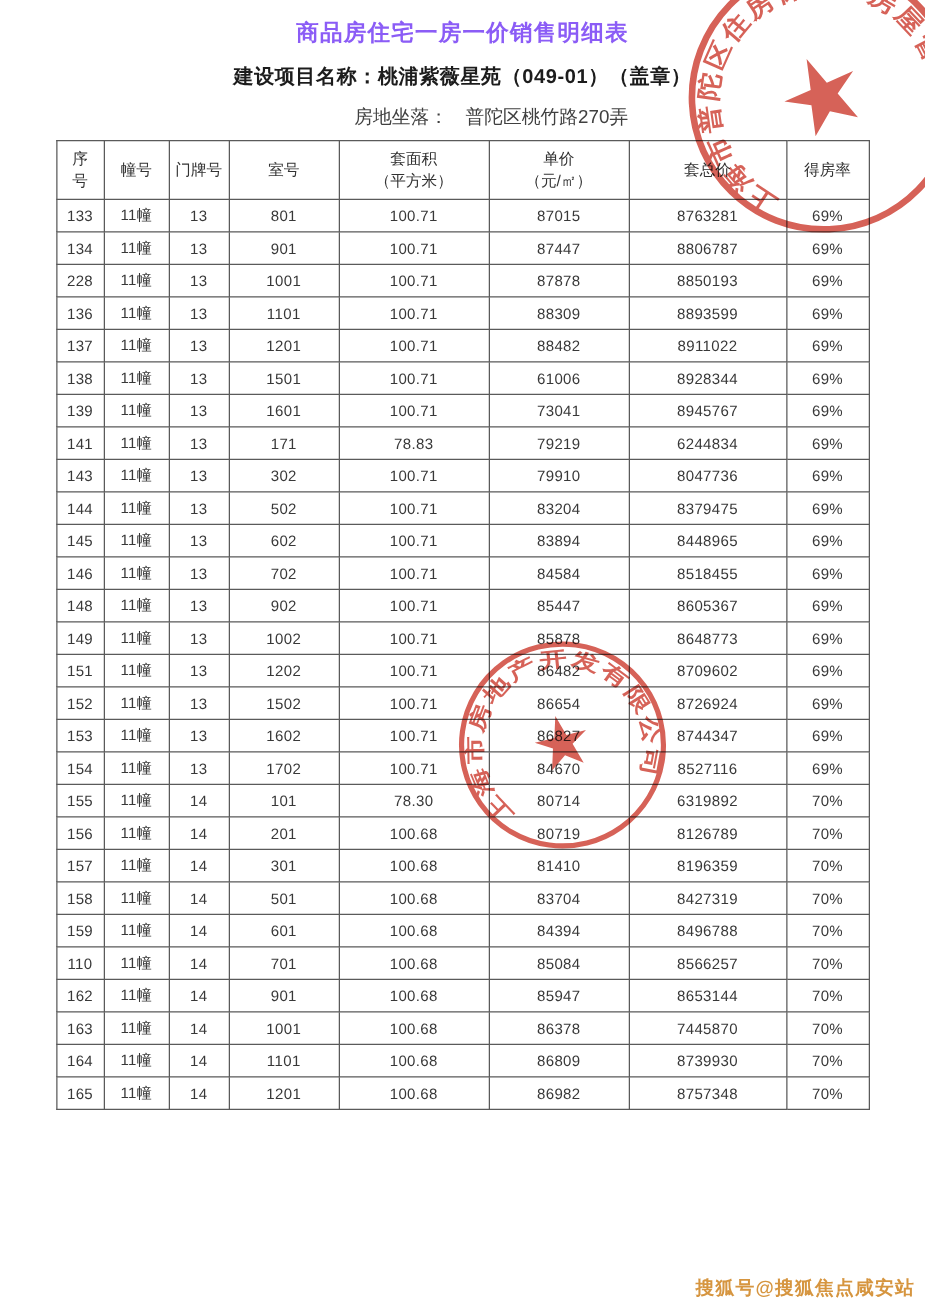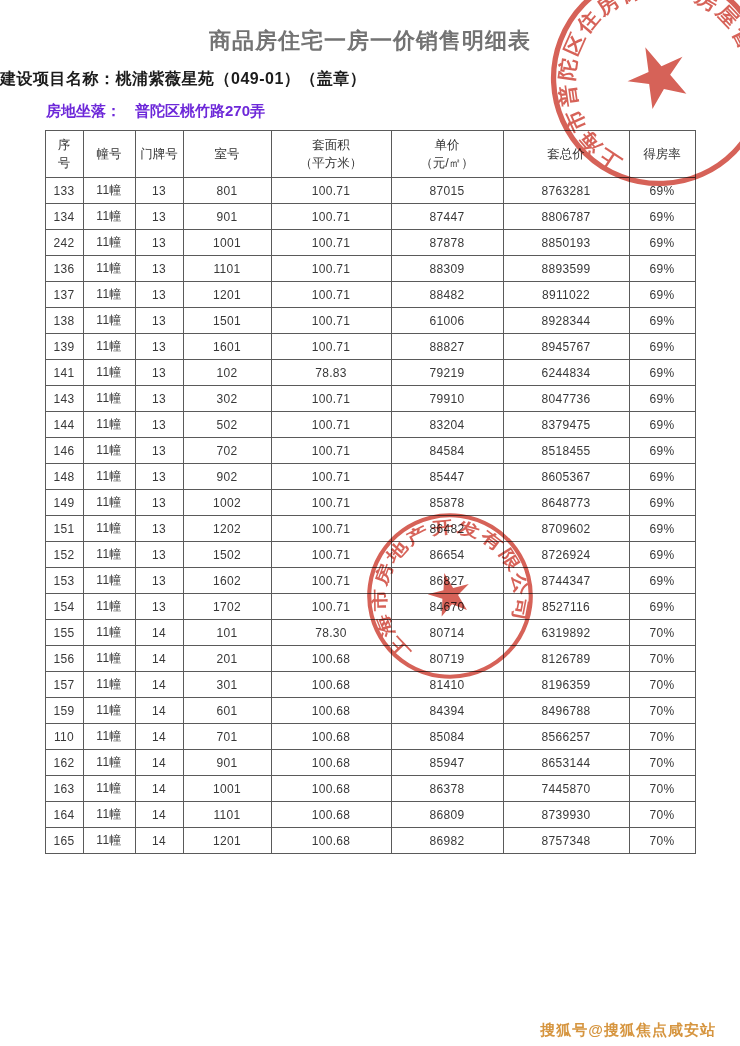--- a/index.html
+++ b/index.html
@@ -7,30 +7,30 @@
     width:740px; height:1046px;
     background:#ffffff;
     font-family:"Liberation Sans","DejaVu Sans",sans-serif;
     color:#2e2e2e;
     position:relative;
     overflow:hidden;
   }
   .page { position:relative; width:740px; height:1046px; overflow:hidden; }
 
   .doc-title {
-    text-align:center; font-weight:bold; font-size:22px;
-    letter-spacing:1px; color:#737373; padding-top:26px;
+    text-align:center; font-weight:bold; font-size:18px;
+    letter-spacing:1px; color:#8b5cf6; padding-top:14px;
   }
   .project-line {
-    font-weight:bold; font-size:16px;
+    text-align:center; font-weight:bold; font-size:16px;
     letter-spacing:0.5px; color:#1c1c1c; margin-top:13px;
   }
   .location-line {
-    font-weight:bold; font-size:15px; color:#6d28d9;
-    margin:12px 0 9px 46px; text-align:left;
+    font-weight:normal; font-size:15px; color:#404040;
+    margin:12px 0 9px 46px; text-align:center;
   }
   .location-line .loc-value { margin-left:14px; }
 
   table.price-table {
     border-collapse:collapse; table-layout:fixed;
     width:650px; margin:0 auto;
     font-size:12px; color:#383838;
   }
   .price-table th, .price-table td {
     border:1px solid #5a5a5a;
@@ -42,21 +42,21 @@
     white-space:pre-line; line-height:1.45; color:#333;
   }
   .price-table tbody td { height:25px; letter-spacing:0.3px; }
 
   
   .seal { position:absolute; mix-blend-mode:multiply; opacity:0.78; pointer-events:none; }
   .seal-bureau { left:543px; top:-38px; width:232px; height:232px; transform:rotate(-24deg); }
   .seal-company { left:362px; top:508px; width:176px; height:176px; transform:rotate(-14deg); }
 
   .watermark {
-    position:absolute; right:24px; bottom:6px;
+    position:absolute; right:8px; bottom:6px;
     font-size:15px; font-weight:bold; color:#d6953f;
     letter-spacing:1px;
   }
 </style>
 </head>
 <body>
 
 <div class="page">
 
   <div class="doc-title">商品房住宅一房一价销售明细表</div>
@@ -106,21 +106,21 @@
           <td>134</td>
           <td>11幢</td>
           <td>13</td>
           <td>901</td>
           <td>100.71</td>
           <td>87447</td>
           <td>8806787</td>
           <td>69%</td>
         </tr>
         <tr>
-          <td>242</td>
+          <td>228</td>
           <td>11幢</td>
           <td>13</td>
           <td>1001</td>
           <td>100.71</td>
           <td>87878</td>
           <td>8850193</td>
           <td>69%</td>
         </tr>
         <tr>
           <td>136</td>
@@ -151,29 +151,29 @@
           <td>61006</td>
           <td>8928344</td>
           <td>69%</td>
         </tr>
         <tr>
           <td>139</td>
           <td>11幢</td>
           <td>13</td>
           <td>1601</td>
           <td>100.71</td>
-          <td>88827</td>
+          <td>73041</td>
           <td>8945767</td>
           <td>69%</td>
         </tr>
         <tr>
           <td>141</td>
           <td>11幢</td>
           <td>13</td>
-          <td>102</td>
+          <td>171</td>
           <td>78.83</td>
           <td>79219</td>
           <td>6244834</td>
           <td>69%</td>
         </tr>
         <tr>
           <td>143</td>
           <td>11幢</td>
           <td>13</td>
           <td>302</td>
@@ -183,20 +183,30 @@
           <td>69%</td>
         </tr>
         <tr>
           <td>144</td>
           <td>11幢</td>
           <td>13</td>
           <td>502</td>
           <td>100.71</td>
           <td>83204</td>
           <td>8379475</td>
+          <td>69%</td>
+        </tr>
+        <tr>
+          <td>145</td>
+          <td>11幢</td>
+          <td>13</td>
+          <td>602</td>
+          <td>100.71</td>
+          <td>83894</td>
+          <td>8448965</td>
           <td>69%</td>
         </tr>
         <tr>
           <td>146</td>
           <td>11幢</td>
           <td>13</td>
           <td>702</td>
           <td>100.71</td>
           <td>84584</td>
           <td>8518455</td>
@@ -283,20 +293,30 @@
           <td>70%</td>
         </tr>
         <tr>
           <td>157</td>
           <td>11幢</td>
           <td>14</td>
           <td>301</td>
           <td>100.68</td>
           <td>81410</td>
           <td>8196359</td>
+          <td>70%</td>
+        </tr>
+        <tr>
+          <td>158</td>
+          <td>11幢</td>
+          <td>14</td>
+          <td>501</td>
+          <td>100.68</td>
+          <td>83704</td>
+          <td>8427319</td>
           <td>70%</td>
         </tr>
         <tr>
           <td>159</td>
           <td>11幢</td>
           <td>14</td>
           <td>601</td>
           <td>100.68</td>
           <td>84394</td>
           <td>8496788</td>

